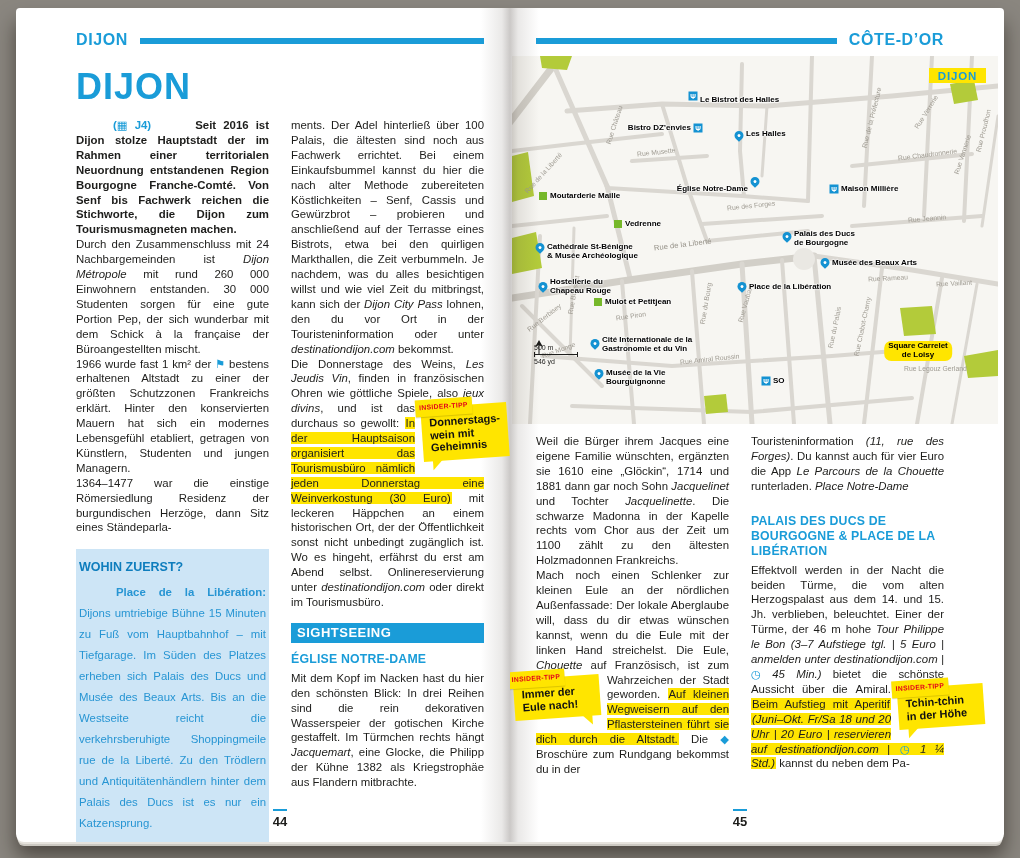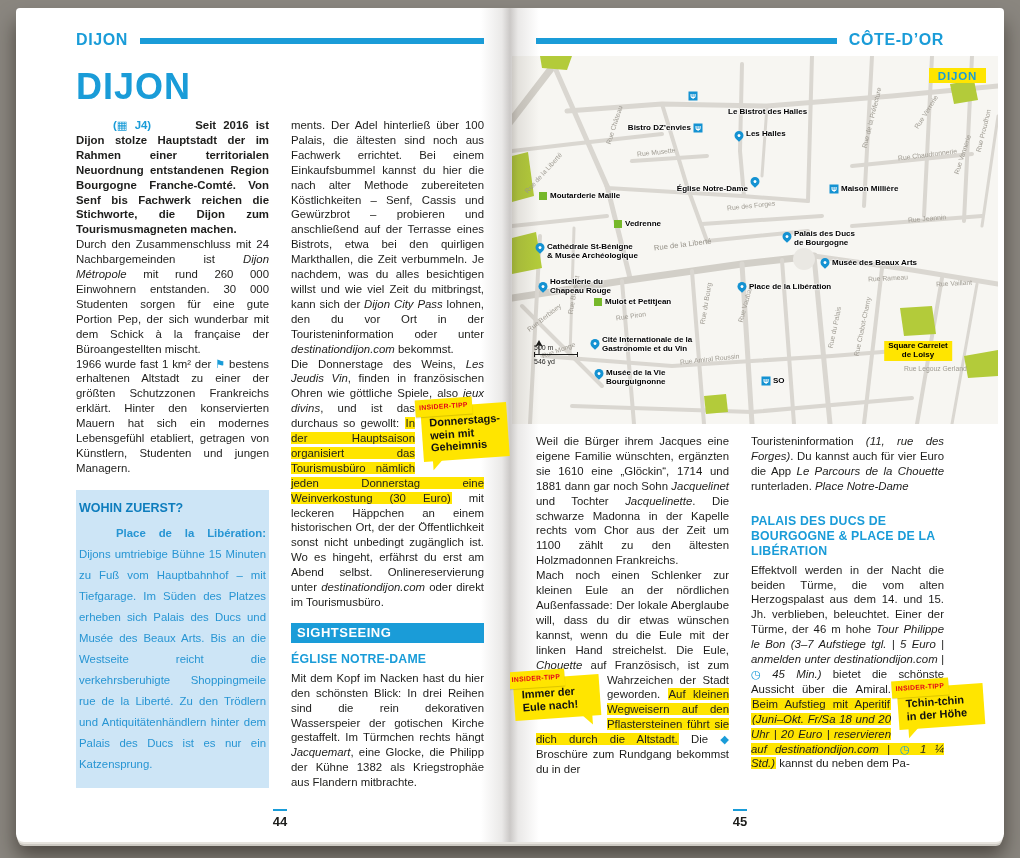--- a/index.html
+++ b/index.html
@@ -65,21 +65,21 @@
   .map svg{position:absolute;left:0;top:0;}
   #map-overlay{position:absolute;left:0;top:0;right:0;bottom:0;}
   .street-label{position:absolute;color:#9f9b92;font-size:6.8px;white-space:nowrap;
                 transform-origin:left center;}
   .street-label.big{font-size:7.6px;color:#97938a;}
   .poi-label{position:absolute;font-size:8px;font-weight:bold;color:#000;line-height:8.8px;
              white-space:pre;text-shadow:0 0 2px #fff,0 0 2px #fff,0 0 2px #fff,0 0 2px #fff;}
   .poi-label.side-right{transform:translate(0,-50%);}
   .poi-label.side-left{transform:translate(-100%,-50%);text-align:left;}
   .poi-label.side-center{transform:translate(-50%,0);text-align:center;}
-  .poi-label.poi-hl{background:var(--yellow);padding:1px 4px;text-shadow:none;}
+  .poi-label.poi-hl{background:var(--yellow);padding:1px 4px;text-shadow:none;border-radius:7px;}
   .marker{position:absolute;}
   .marker.pin{width:9px;height:9px;background:#1492d2;border-radius:50% 50% 50% 0;
               transform:translate(-50%,-100%) rotate(-45deg);}
   .marker.pin::after{content:"";position:absolute;left:3px;top:3px;width:3px;height:3px;border-radius:50%;background:#fff;}
   .marker.restaurant,.marker.hotel{width:9px;height:9px;background:#1492d2;color:#fff;font-size:7px;
               line-height:9px;text-align:center;font-weight:bold;transform:translate(-50%,-50%);}
   .marker.shop{width:8px;height:8px;background:#76b82a;transform:translate(-50%,-50%);}
   .map-tag{position:absolute;right:12px;top:12px;background:var(--yellow);color:var(--blue);
            font-weight:bold;font-size:11.5px;letter-spacing:.8px;padding:2px 9px 1px;}
   .map-scale{position:absolute;left:22px;top:284px;font-size:7px;color:#1d1d1b;line-height:9px;}
@@ -100,20 +100,21 @@
         <span class="hdr-rule"></span>
       </div>
 
       <div class="big-title">DIJON</div>
 
       <div class="cols">
         <div class="col col1">
           <p><span class="b i c-blue">(▦ J4) </span><span class="b">Seit 2016 ist Dijon stolze Hauptstadt der im Rahmen einer territorialen Neuordnung entstandenen Region Bourgogne Franche-Comté. Von Senf bis Fachwerk reichen die Stichworte, die Dijon zum Tourismusmagneten machen.</span></p>
           <p><span>Durch den Zusammenschluss mit 24 Nachbargemeinden ist </span><span class="i">Dijon Métropole</span><span> mit rund 260 000 Einwohnern entstanden. 30 000 Studenten sorgen für eine gute Portion Pep, der sich wunderbar mit dem Schick à la française der Büroangestellten mischt.</span></p>
           <p><span>1966 wurde fast 1 km² der </span><span class="c-blue">⚑</span><span> bestens erhaltenen Altstadt zu einer der größten Schutzzonen Frankreichs erklärt. Hinter den konservierten Mauern hat sich ein modernes Lebensgefühl etabliert, getragen von Künstlern, Studenten und jungen Managern.</span></p>
+          <p><span>1364–1477 war die einstige Römersiedlung Residenz der burgundischen Herzöge, dann Sitz eines Ständeparla-</span></p>
           <div class="info-box">
             <div class="info-box-title">WOHIN ZUERST?</div>
             <div class="info-box-body"><span class="b">Place de la Libération: </span><span>Dijons umtriebige Bühne 15 Minuten zu Fuß vom Hauptbahnhof – mit Tiefgarage. Im Süden des Platzes erheben sich Palais des Ducs und Musée des Beaux Arts. Bis an die Westseite reicht die verkehrsberuhigte Shoppingmeile rue de la Liberté. Zu den Trödlern und Antiquitätenhändlern hinter dem Palais des Ducs ist es nur ein Katzensprung.</span></div>
           </div>
         </div>
 
         <div class="col col2">
           <p><span>ments. Der Adel hinterließ über 100 Palais, die ältesten sind noch aus Fachwerk errichtet. Bei einem Einkaufsbummel kannst du hier die nach alter Methode zubereiteten Köstlichkeiten – Senf, Cassis und Gewürzbrot – probieren und anschließend auf der Terrasse eines Bistrots, etwa bei den quirligen Markthallen, die Zeit verbummeln. Je nachdem, was du alles besichtigen willst und wie viel Zeit du mitbringst, kann sich der </span><span class="i">Dijon City Pass</span><span> lohnen, den du vor Ort in der Touristeninformation oder unter </span><span class="i">destinationdijon.com</span><span> bekommst.</span></p>
           <p><span>Die Donnerstage des Weins, </span><span class="i">Les Jeudis Vin</span><span>, finden in französischen Ohren wie göttliche Spiele, also </span><span class="insider float-right tail-left" style="display: block;">
                 <span class="tag">INSIDER-TIPP</span>
@@ -208,21 +209,21 @@
             <div class="street-label" style="left: 104px; top: 262px; transform: translateY(-50%) rotate(-8deg);">Rue Piron</div>
             <div class="street-label" style="left: 16px; top: 274px; transform: translateY(-50%) rotate(-38deg);">Rue Berbisey</div>
             <div class="street-label" style="left: 58px; top: 258px; transform: translateY(-50%) rotate(-80deg);">Rue Bossuet</div>
             <div class="street-label" style="left: 190px; top: 268px; transform: translateY(-50%) rotate(-80deg);">Rue du Bourg</div>
             <div class="street-label" style="left: 228px; top: 266px; transform: translateY(-50%) rotate(-74deg);">Rue Vauban</div>
             <div class="street-label" style="left: 168px; top: 306px; transform: translateY(-50%) rotate(-6deg);">Rue Amiral Roussin</div>
             <div class="street-label" style="left: 392px; top: 312px; transform: translateY(-50%) rotate(0deg);">Rue Legouz Gerland</div>
             <div class="street-label" style="left: 466px; top: 96px; transform: translateY(-50%) rotate(-76deg);">Rue Proudhon</div>
             <div class="street-label" style="left: 30px; top: 300px; transform: translateY(-50%) rotate(-20deg);">Rue Monge</div>
             <div class="marker restaurant" style="left: 181px; top: 40px;">Ψ</div>
-            <div class="poi-label side-right" style="left: 188px; top: 56px; margin-left: 28px;">Le Bistrot des Halles</div>
+            <div class="poi-label side-right" style="left: 188px; top: 44px;">Le Bistrot des Halles</div>
             <div class="marker restaurant" style="left: 186px; top: 72px;">Ψ</div>
             <div class="poi-label side-left" style="left: 179px; top: 72px;">Bistro DZ’envies</div>
             <div class="marker pin" style="left: 227px; top: 84px;"></div>
             <div class="poi-label side-right" style="left: 234px; top: 78px;">Les Halles</div>
             <div class="marker pin" style="left: 243px; top: 130px;"></div>
             <div class="poi-label side-left" style="left: 236px; top: 133px;">Église Notre-Dame</div>
             <div class="marker restaurant" style="left: 322px; top: 133px;">Ψ</div>
             <div class="poi-label side-right" style="left: 329px; top: 133px;">Maison Millière</div>
             <div class="marker shop" style="left: 31px; top: 140px;"></div>
             <div class="poi-label side-right" style="left: 38px; top: 140px;">Moutarderie Maille</div>

